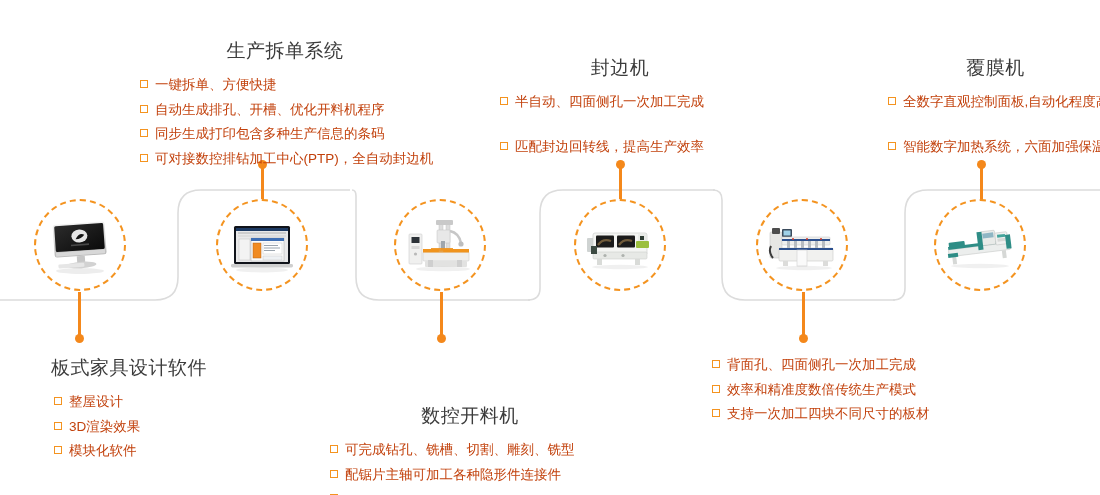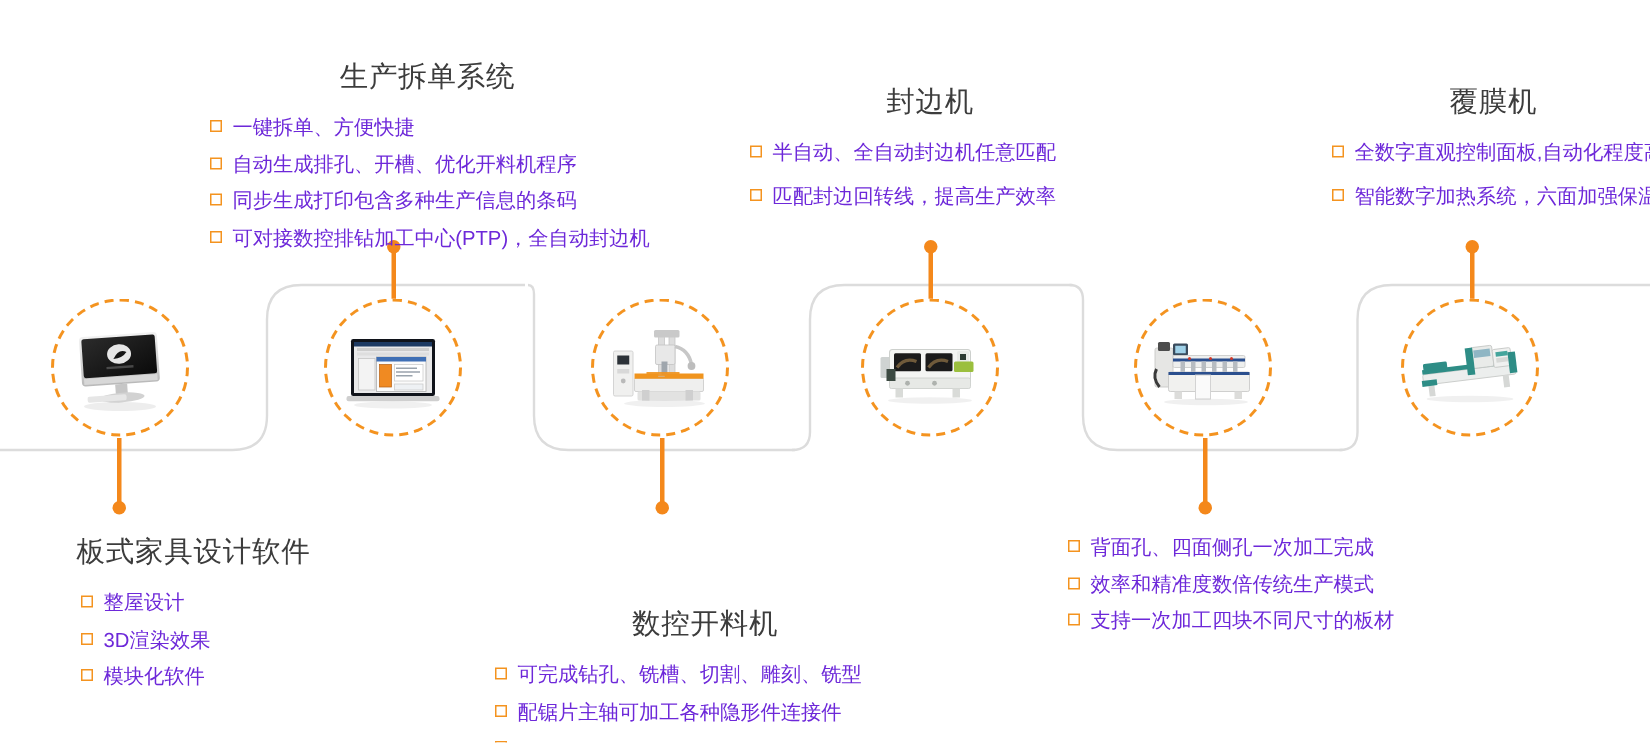--- a/index.html
+++ b/index.html
@@ -47,24 +47,24 @@
   }
   .title-center { text-align:center; }
   .title-left   { text-align:center; }
 
   .bullets { list-style:none; }
   .bullet {
     display:flex;
     align-items:flex-start;
     font-size:13.5px;
     line-height:1.45;
-    color:#6d28d9;
+    color:#c2410c;
     white-space:nowrap;
   }
-  .bullet + .bullet { margin-top:9px; }
+  .bullet + .bullet { margin-top:25px; }
   .bullet.tight + .bullet.tight { margin-top:5px; }
   .bullet-marker {
     flex:0 0 auto;
     width:8px; height:8px;
     border:1px solid #f4931f;
     margin-right:7px;
     margin-top:5px;
     background:transparent;
   }
   .bullet-text { display:block; }
@@ -267,21 +267,21 @@
         <span class="bullet-text">可对接数控排钻加工中心(PTP)，全自动封边机</span>
       </li>
     </ul>
   </div>
 
   <div class="block" style="left:500px; top:55px; width:240px;">
     <div class="block-title title-center">封边机</div>
     <ul class="bullets">
       <li class="bullet">
         <span class="bullet-marker"></span>
-        <span class="bullet-text">半自动、全自动封边机任意匹配</span>
+        <span class="bullet-text">半自动、四面侧孔一次加工完成</span>
       </li>
       <li class="bullet">
         <span class="bullet-marker"></span>
         <span class="bullet-text">匹配封边回转线，提高生产效率</span>
       </li>
     </ul>
   </div>
 
   <div class="block" style="left:888px; top:55px; width:215px;">
     <div class="block-title title-center">覆膜机</div>

